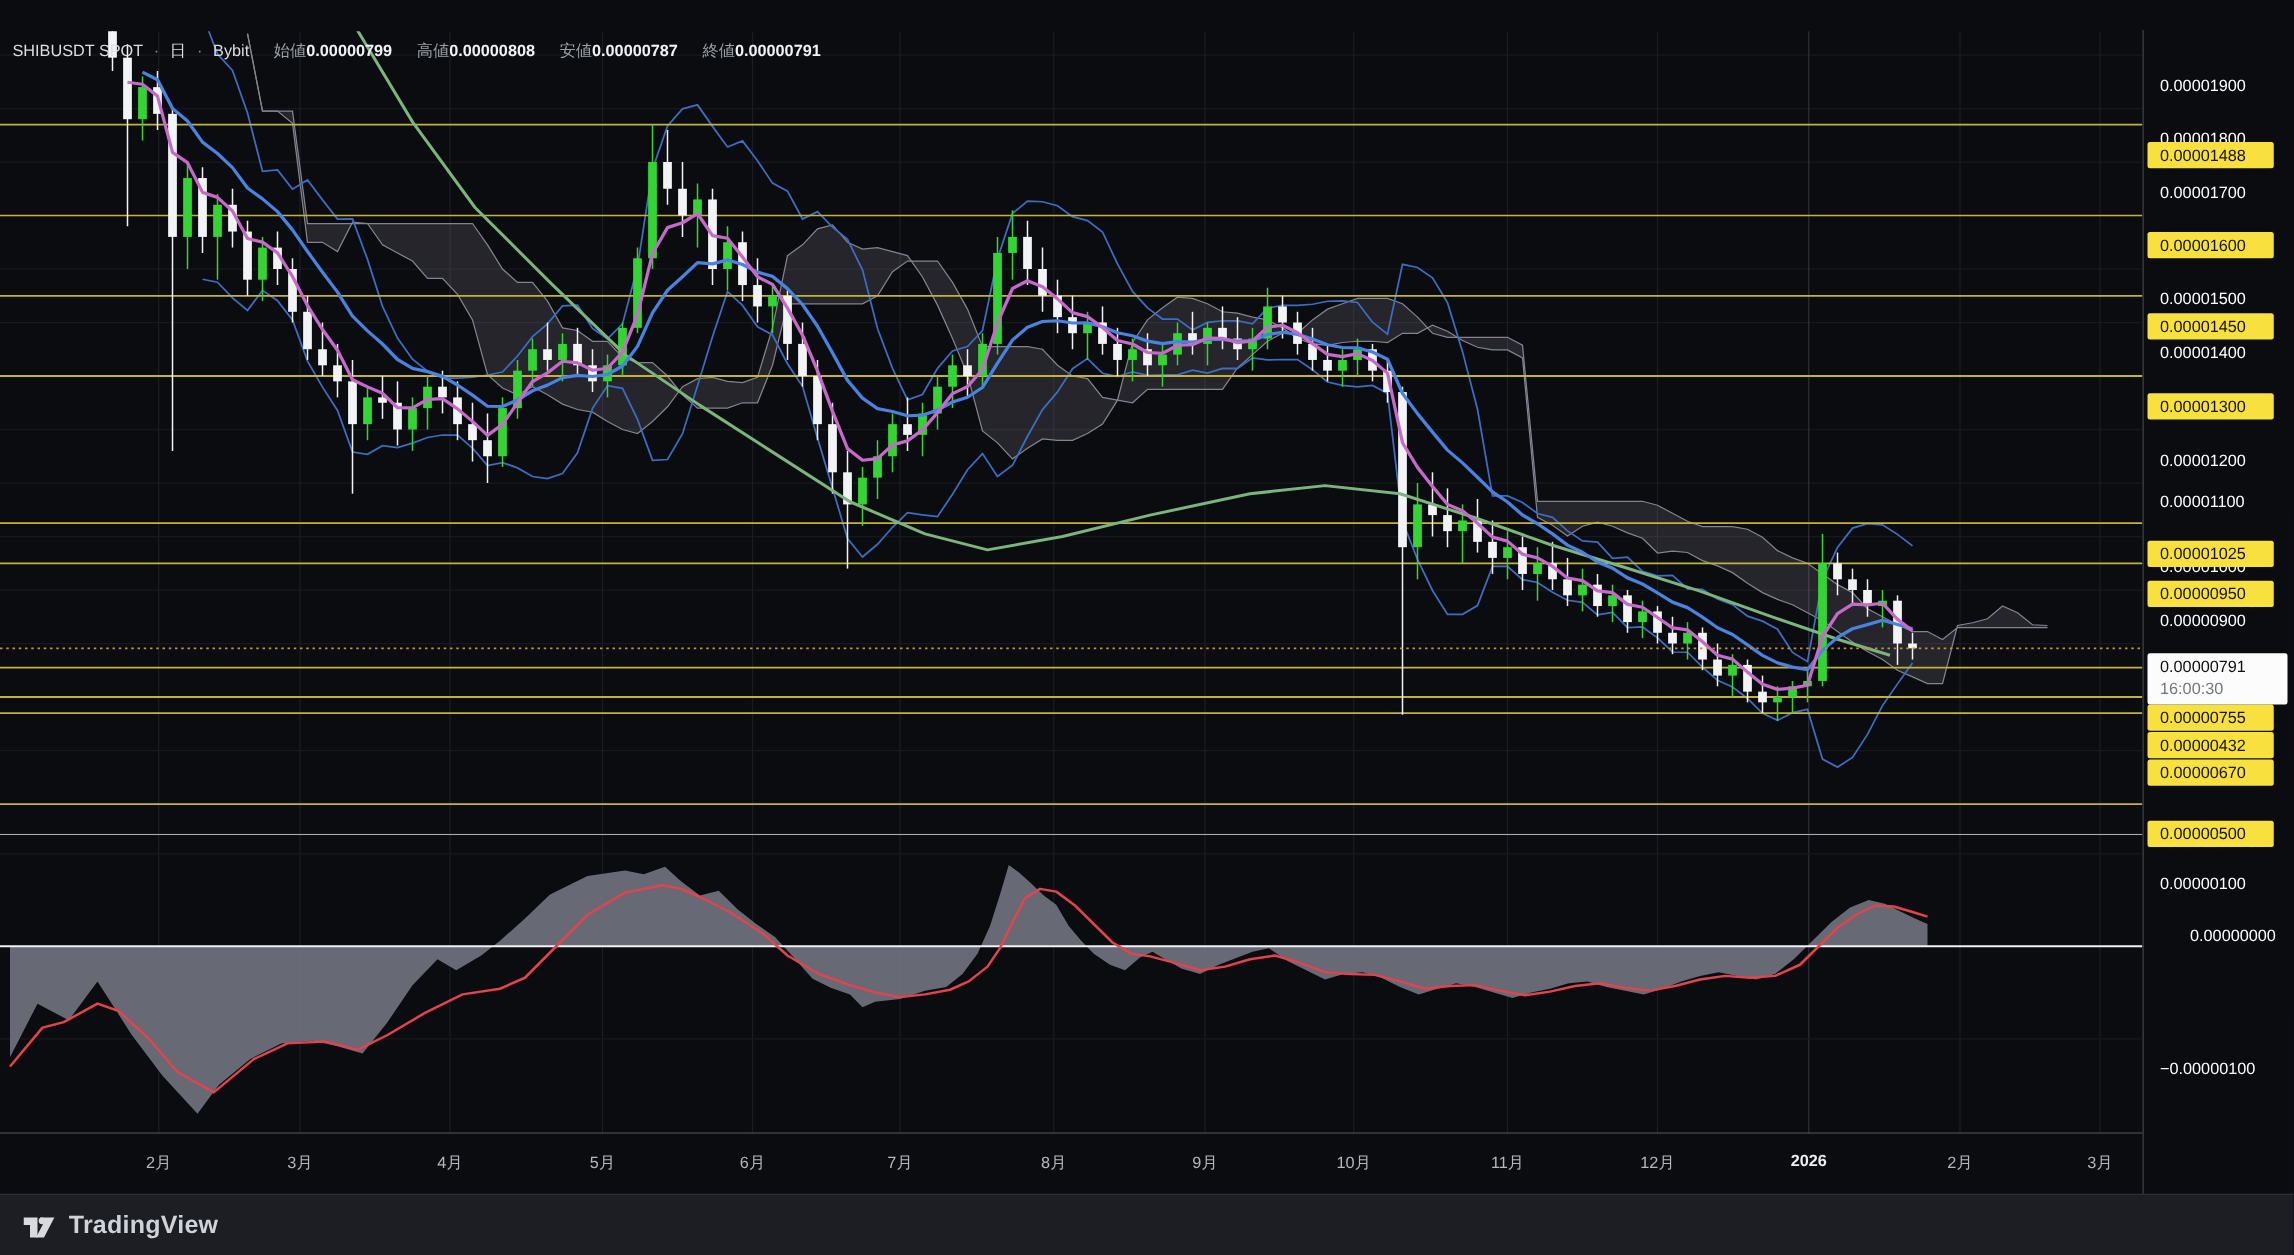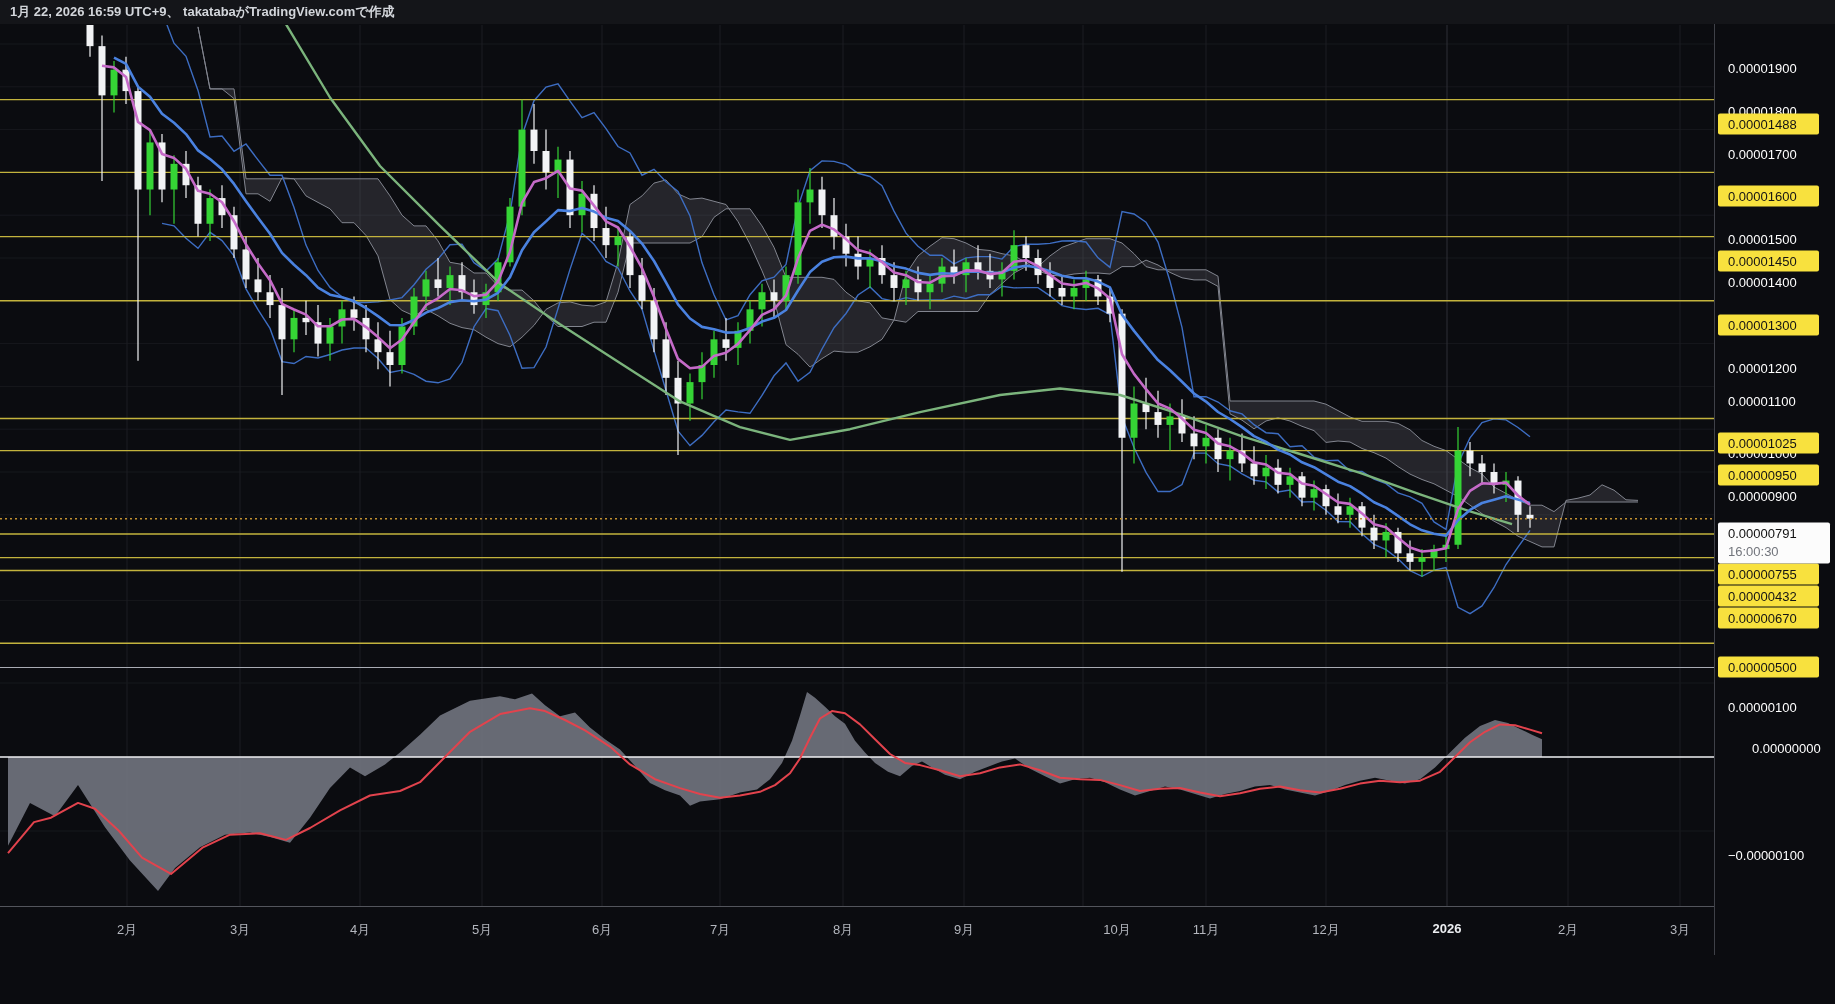--- a/index.html
+++ b/index.html
@@ -31,23 +31,20 @@
   .ttick{position:absolute;top:14px;transform:translateX(-50%);font-size:13px;color:#b4b7be;}
   .ttick.year{color:#eceef1;font-weight:700;}
   #brandbar{position:absolute;left:0;top:955px;width:1835px;height:49px;background:#1c1e24;
     border-top:1px solid #2c2e34;display:flex;align-items:center;padding-left:16px;box-sizing:border-box;}
   #brandbar .brand-text{color:#cfd2d8;font-size:20px;font-weight:700;margin-left:9px;letter-spacing:0.2px;}
 </style>
 </head>
 <body>
 
 <div id="root">
-  <div id="topbar">
-    <span>1月 22, 2026 16:59 UTC+9、 takatabaがTradingView.comで作成</span>
-  </div>
 
   <div id="chart-area">
     <svg id="main-pane" class="pane" width="1714" height="642" viewBox="0 25 1714 642">
         <g>
           <line x1="0" x2="1714" y1="643.1999999999999" y2="643.1999999999999" stroke="#17181d" stroke-width="1"></line>
           <line x1="0" x2="1714" y1="600.4" y2="600.4" stroke="#17181d" stroke-width="1"></line>
           <line x1="0" x2="1714" y1="557.6" y2="557.6" stroke="#17181d" stroke-width="1"></line>
           <line x1="0" x2="1714" y1="514.8" y2="514.8" stroke="#17181d" stroke-width="1"></line>
           <line x1="0" x2="1714" y1="472" y2="472" stroke="#17181d" stroke-width="1"></line>
           <line x1="0" x2="1714" y1="429.2" y2="429.2" stroke="#17181d" stroke-width="1"></line>
@@ -378,20 +375,31 @@
         <g>
           <line x1="0" x2="1714" y1="757" y2="757" stroke="#f0f1f3" stroke-width="1.5"></line>
         </g>
         <g>
           <path d="M8.0 853.2L34.0 822.1L51.0 817.7L78.0 802.9L95.0 808.8L119.0 831.0L142.0 857.6L171.0 873.9L203.0 847.3L230.0 834.7L260.0 833.2L286.0 839.9L310.0 828.0L340.0 810.3L370.0 795.5L400.0 791.0L420.0 782.2L445.0 757.0L470.0 731.8L500.0 714.1L530.0 708.2L545.0 711.1L565.0 720.0L585.0 730.4L610.0 746.6L630.0 764.4L655.0 779.2L680.0 788.1L700.0 794.0L720.0 797.7L740.0 795.5L760.0 791.8L775.0 785.1L790.0 773.3L800.0 758.5L810.0 737.8L820.0 718.5L832.0 711.1L845.0 713.3L860.0 724.4L875.0 739.2L890.0 754.0L905.0 762.9L920.0 765.1L940.0 770.3L960.0 776.2L980.0 773.3L1000.0 767.4L1020.0 764.4L1040.0 770.3L1060.0 777.7L1080.0 779.2L1100.0 779.9L1120.0 785.1L1140.0 791.0L1160.0 788.8L1180.0 788.1L1200.0 792.5L1220.0 796.2L1240.0 793.3L1260.0 788.8L1280.0 786.6L1300.0 790.3L1320.0 792.5L1340.0 788.8L1360.0 783.6L1380.0 780.7L1400.0 782.2L1420.0 780.7L1440.0 771.8L1455.0 757.0L1470.0 742.2L1485.0 731.8L1500.0 724.4L1515.0 725.2L1530.0 729.6L1542.0 733.3" fill="none" stroke="#e2434d" stroke-width="2" stroke-linejoin="round"></path>
         </g>
         <line x1="0" x2="1714" y1="667.5" y2="667.5" stroke="#a9acb4" stroke-width="1"></line>
         <line x1="0" x2="1714" y1="906.5" y2="906.5" stroke="#53555c" stroke-width="1"></line>
       </svg>
 
+    <div id="legend">
+      <span>SHIBUSDT SPOT</span>
+      <span class="sep">·</span>
+      <span>日</span>
+      <span class="sep">·</span>
+      <span>Bybit</span>
+      <span class="fld">始値</span><span class="val">0.00000799</span>
+      <span class="fld">高値</span><span class="val">0.00000808</span>
+      <span class="fld">安値</span><span class="val">0.00000787</span>
+      <span class="fld">終値</span><span class="val">0.00000791</span>
+    </div>
 
 
     <div id="price-axis">
         <div class="ptick" style="top: 44px;">0.00001900</div>
         <div class="ptick" style="top: 86.8px;">0.00001800</div>
         <div class="ptick" style="top: 129.6px;">0.00001700</div>
         <div class="ptick" style="top: 215.2px;">0.00001500</div>
         <div class="ptick" style="top: 258px;">0.00001400</div>
         <div class="ptick" style="top: 343.6px;">0.00001200</div>
         <div class="ptick" style="top: 377px; text-align: center;">0.00001100</div>
@@ -417,22 +425,30 @@
       </div>
     <div id="time-axis">
         <div class="ttick" style="left: 127px;">2月</div>
         <div class="ttick" style="left: 240px;">3月</div>
         <div class="ttick" style="left: 360px;">4月</div>
         <div class="ttick" style="left: 482px;">5月</div>
         <div class="ttick" style="left: 602px;">6月</div>
         <div class="ttick" style="left: 720px;">7月</div>
         <div class="ttick" style="left: 843px;">8月</div>
         <div class="ttick" style="left: 964px;">9月</div>
-        <div class="ttick" style="left: 1083px; margin-left: 34px;">10月</div>
+        <div class="ttick" style="left: 1083px;">10月</div>
         <div class="ttick" style="left: 1206px;">11月</div>
         <div class="ttick" style="left: 1326px;">12月</div>
         <div class="ttick year" style="left: 1447px;">2026</div>
         <div class="ttick" style="left: 1568px;">2月</div>
         <div class="ttick" style="left: 1680px;">3月</div>
       </div>
   </div>
 
+  <div id="brandbar">
+    <svg width="30" height="30" viewBox="0 0 30 30">
+      <path d="M3 9h11v16h-6V15H3z" fill="#d8dade"></path>
+      <path d="M16 9h11.5l-8.3 16h-6.4l6.3-12H16z" fill="#d8dade"></path>
+      <circle cx="17.6" cy="11.6" r="2.7" fill="#d8dade"></circle>
+    </svg>
+    <span class="brand-text">TradingView</span>
+  </div>
 </div>
 
 </body></html>

